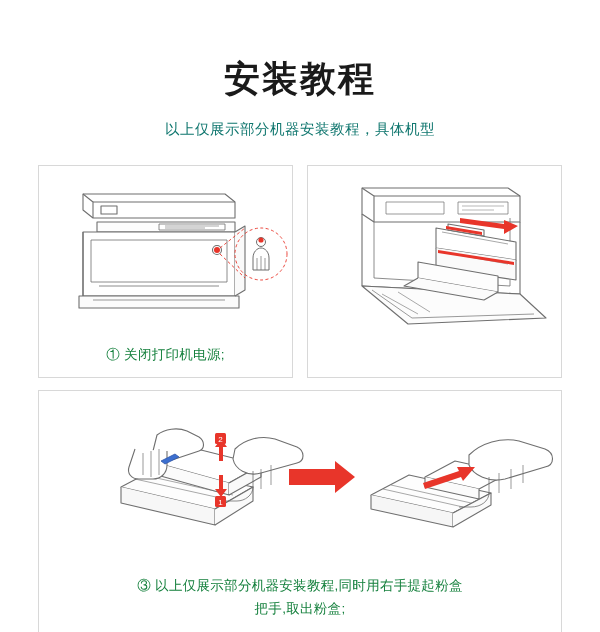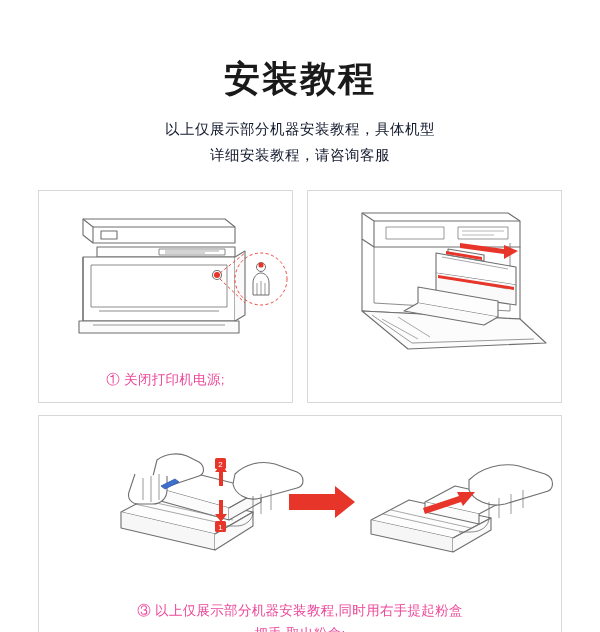--- a/index.html
+++ b/index.html
@@ -26,21 +26,21 @@
     font-size: 36px;
     font-weight: bold;
     letter-spacing: 2px;
     color: #1a1a1a;
     padding-top: 58px;
     line-height: 1.15;
   }
   .subtitle {
     text-align: center;
     font-size: 14.5px;
-    color: #0f172a;
+    color: #0f766e;
     line-height: 1.75;
     margin-top: 18px;
     letter-spacing: 0.5px;
   }
   .subtitle div {
     white-space: nowrap;
   }
   .steps {
     margin-top: 22px;
     padding: 0 38px;
@@ -66,21 +66,21 @@
   .art {
     position: relative;
     height: 170px;
     overflow: hidden;
   }
   .art-wide {
     height: 175px;
   }
   .caption {
     font-size: 13.5px;
-    color: #ec4899;
+    color: #15803d;
     text-align: center;
     padding: 9px 6px 11px 6px;
     line-height: 1.55;
     letter-spacing: 0.3px;
   }
   .caption-left {
     text-align: center;
   }
   .caption-wrap {
     padding: 10px 30px 12px 30px;
@@ -96,21 +96,20 @@
 </style>
 </head>
 <body>
 
 <div class="page">
 
   <div class="title">安装教程</div>
 
   <div class="subtitle">
     <div>以上仅展示部分机器安装教程，具体机型</div>
-    <div>详细安装教程，请咨询客服</div>
   </div>
 
   <div class="steps">
 
     <div class="row-top">
 
       <div class="card card-half">
         <div class="art">
           <svg width="253" height="170" viewBox="0 0 253 170">
             <g fill="none" stroke="#6f6f6f" stroke-width="1.1" stroke-linejoin="round">

